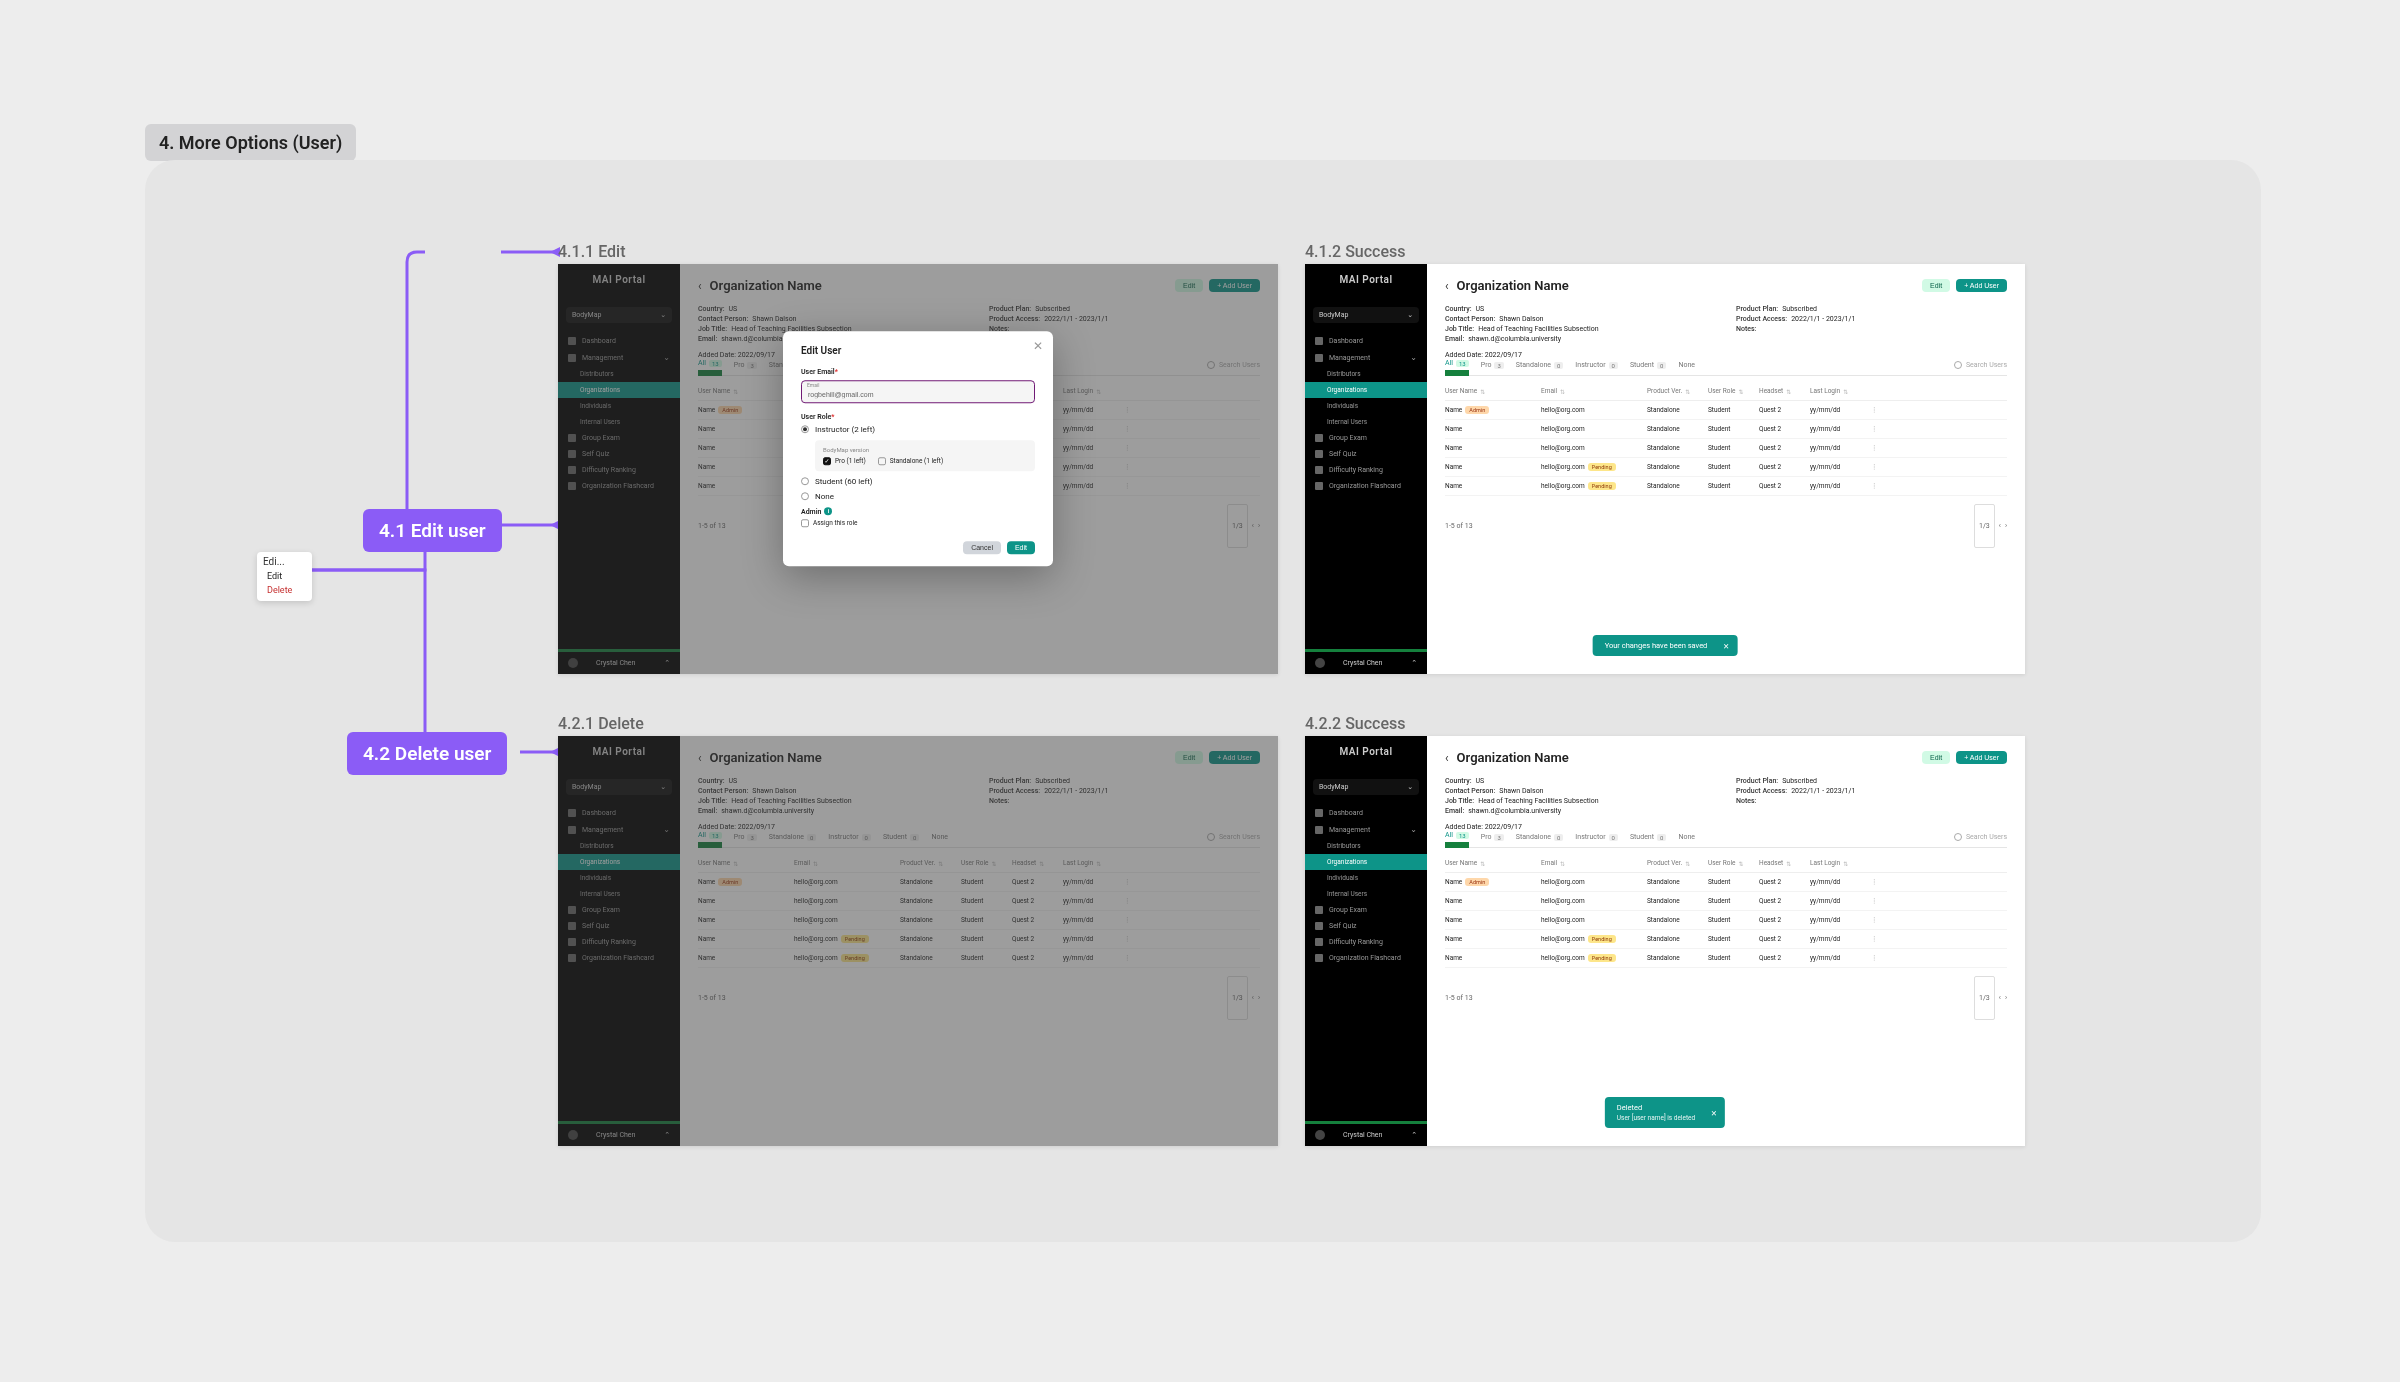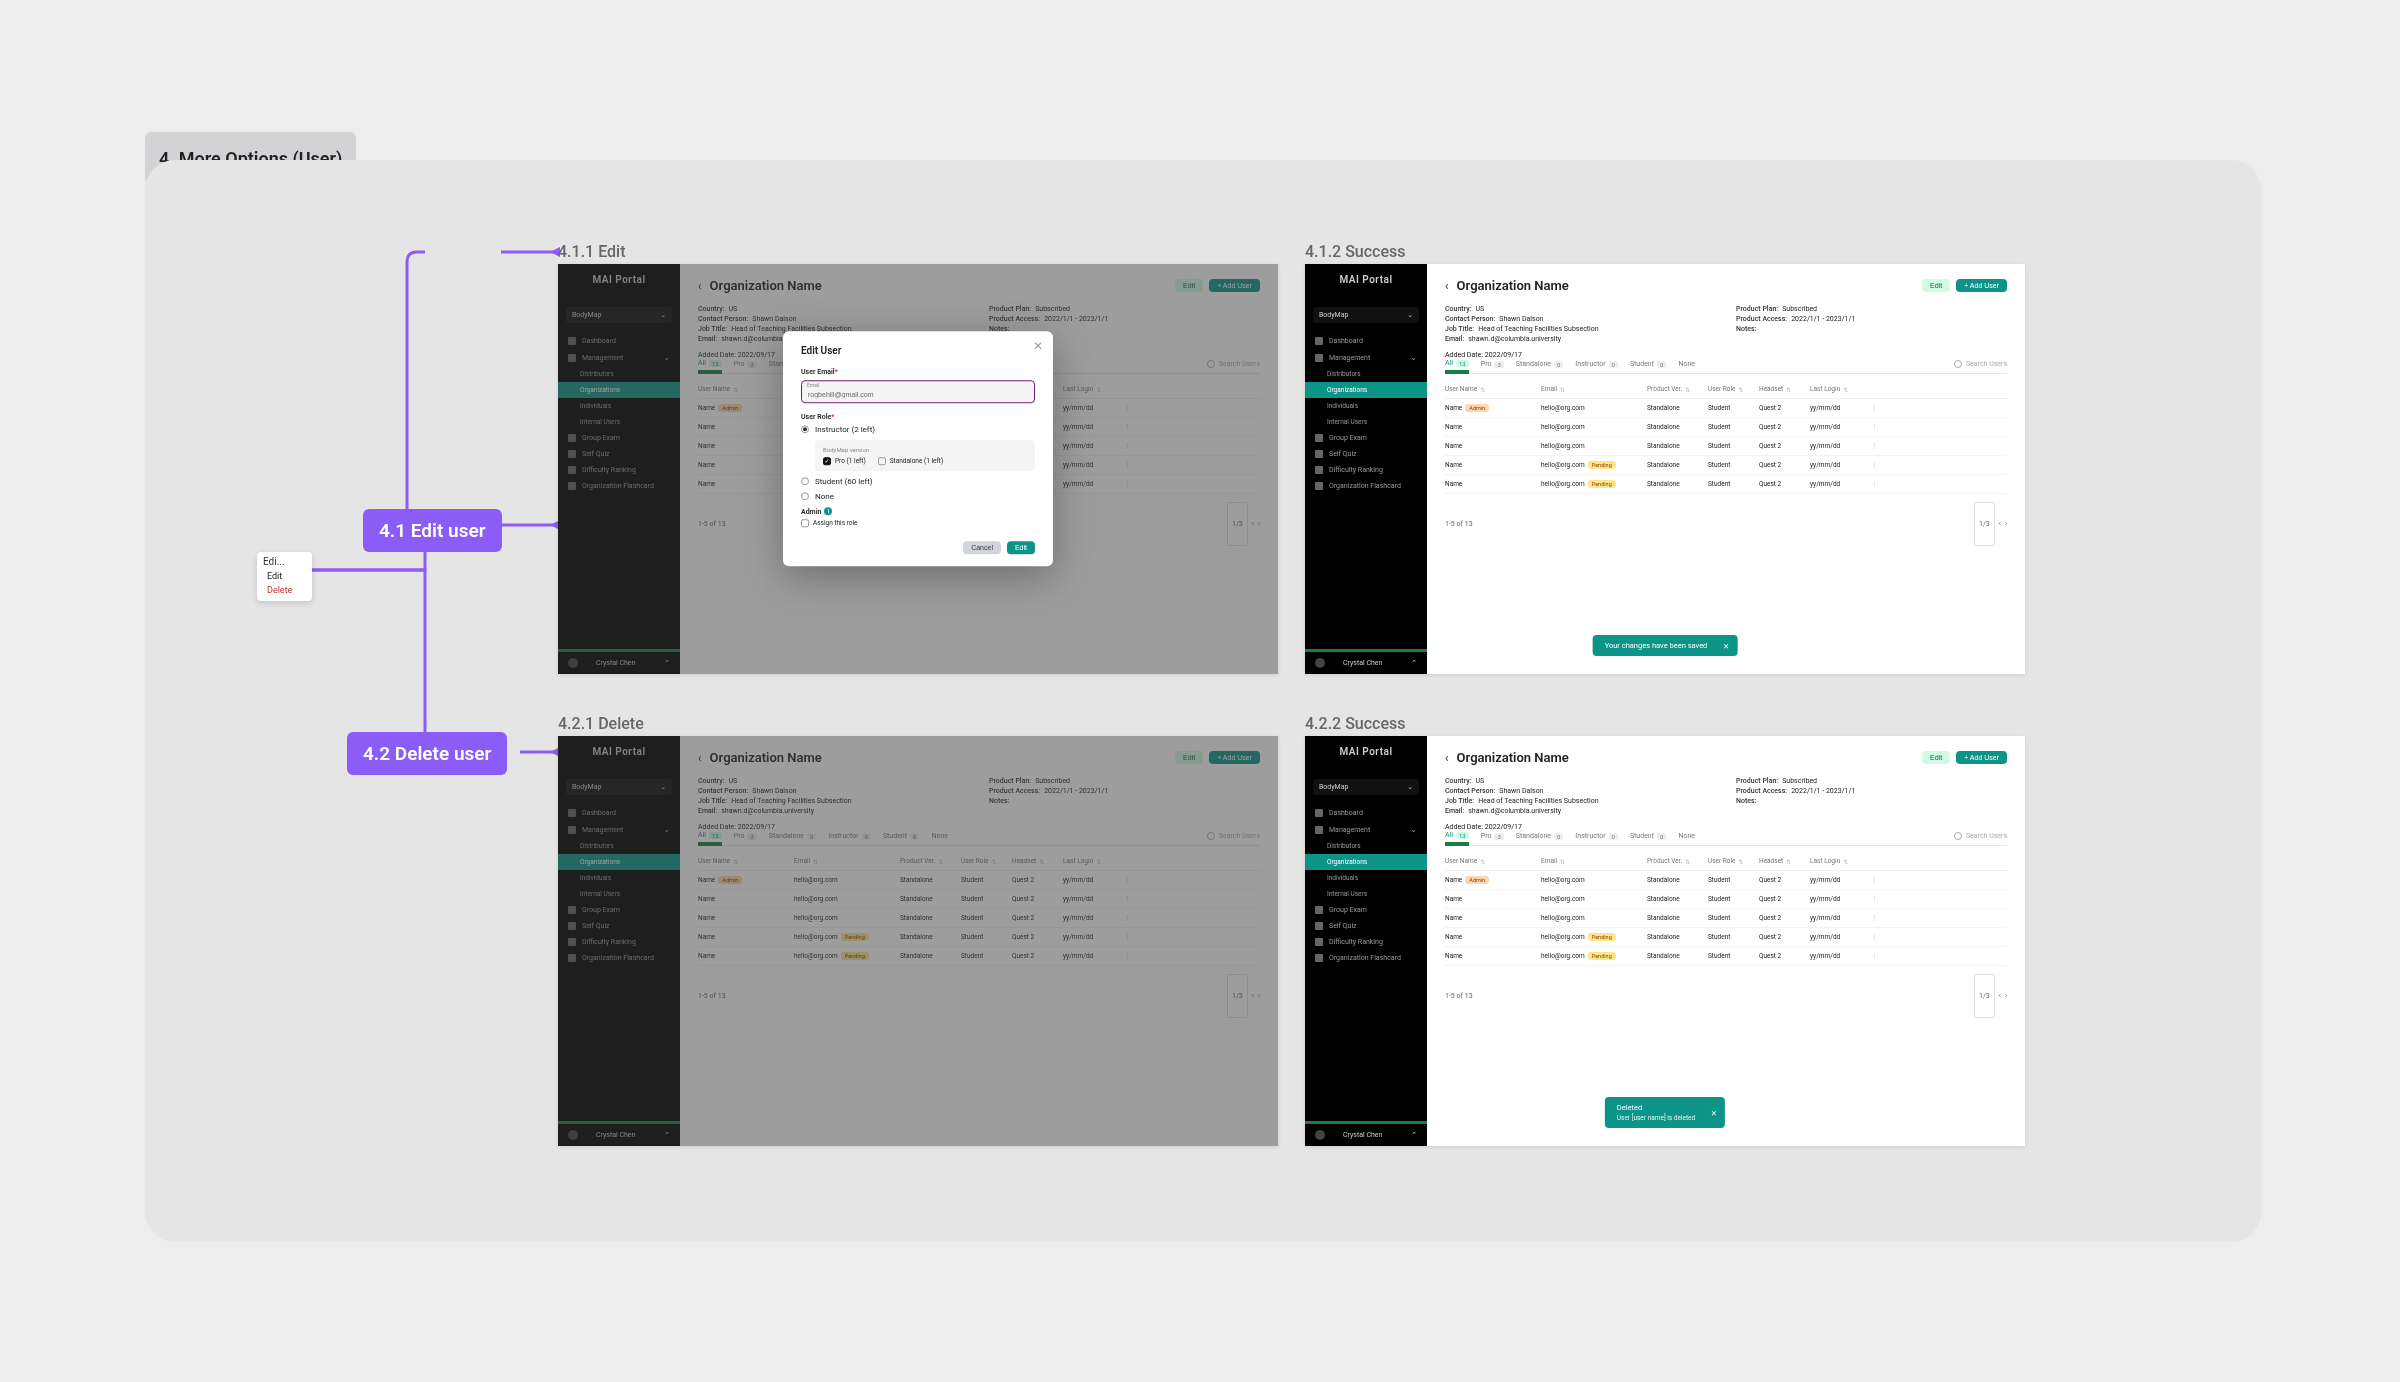--- a/index.html
+++ b/index.html
@@ -1,18 +1,18 @@
 <!DOCTYPE html>
 <html><head>
 <meta charset="utf-8">
 <style>
 * { box-sizing: border-box; margin: 0; padding: 0; }
 body { font-family: -apple-system, BlinkMacSystemFont, "Segoe UI", Roboto, sans-serif; background: #ededed; color: #222; }
 .canvas { width: 2400px; height: 1382px; position: relative; }
-.section-tag { position: absolute; left: 145px; top: 132px; background: #d3d3d5; color: #222; font-size: 18px; font-weight: 600; padding: 16px 14px; border-radius: 6px; }
+.section-tag { position: absolute; left: 145px; top: 124px; background: #d3d3d5; color: #222; font-size: 18px; font-weight: 600; padding: 8px 14px; border-radius: 6px; }
 .panel { position: absolute; left: 145px; top: 160px; width: 2116px; height: 1082px; background: #e5e5e5; border-radius: 30px; }
 
 
 .ann-node { position: absolute; background: #fff; border-radius: 4px; padding: 4px 6px; box-shadow: 0 2px 6px rgba(0,0,0,.15); font-size: 10px; }
 .ann-node .ttl { font-size: 10px; color: #333; margin-bottom: 2px; }
 .ann-node .row { font-size: 9px; padding: 2px 4px; }
 .ann-node .row.del { color: #c53030; }
 .ann-label { position: absolute; background: #8b5cf6; color: #fff; font-size: 19px; font-weight: 600; padding: 10px 16px; border-radius: 6px; }
 
 
@@ -46,21 +46,21 @@
 .btn.cancel { background: #d1d5db; color: #333; }
 .btn.prim { background: #0d9488; color: #fff; }
 .btn.danger { background: #dc2626; color: #fff; }
 
 .meta { display: grid; grid-template-columns: 1fr 1fr; gap: 2px 20px; margin-bottom: 8px; }
 .meta .kv { display: flex; gap: 4px; }
 .meta .k { color: #333; font-weight: 500; }
 
 .tabs { display: flex; gap: 12px; border-bottom: 1px solid #e5e5e5; padding-bottom: 4px; margin-bottom: 6px; align-items: center; }
 .tab { color: #777; cursor: pointer; display: flex; gap: 3px; align-items: center; }
-.tab.active { color: #0d9488; border-bottom: 4px solid #15803d; margin-bottom: -5px; padding-bottom: 3px; }
+.tab.active { color: #0d9488; border-bottom: 6px solid #15803d; margin-bottom: -5px; padding-bottom: 3px; }
 .tab .cnt { background: #eee; padding: 0 3px; border-radius: 2px; font-size: 6px; }
 .tab.active .cnt { background: #d1fae5; }
 .search { margin-left: auto; display: flex; align-items: flex-end; gap: 4px; color: #aaa; }
 .search .sico { width: 8px; height: 8px; border: 1px solid #aaa; border-radius: 50%; }
 
 .tbl { width: 100%; font-size: 6.5px; }
 .tbl .hrow, .tbl .brow { display: grid; grid-template-columns: 90px 100px 55px 45px 45px 55px 10px; gap: 6px; padding: 5px 0; align-items: center; }
 .tbl .hrow { color: #777; border-bottom: 1px solid #eee; }
 .tbl .brow { border-bottom: 1px solid #f3f3f3; }
 .tbl .hrow .hc { display: flex; gap: 3px; align-items: center; }

